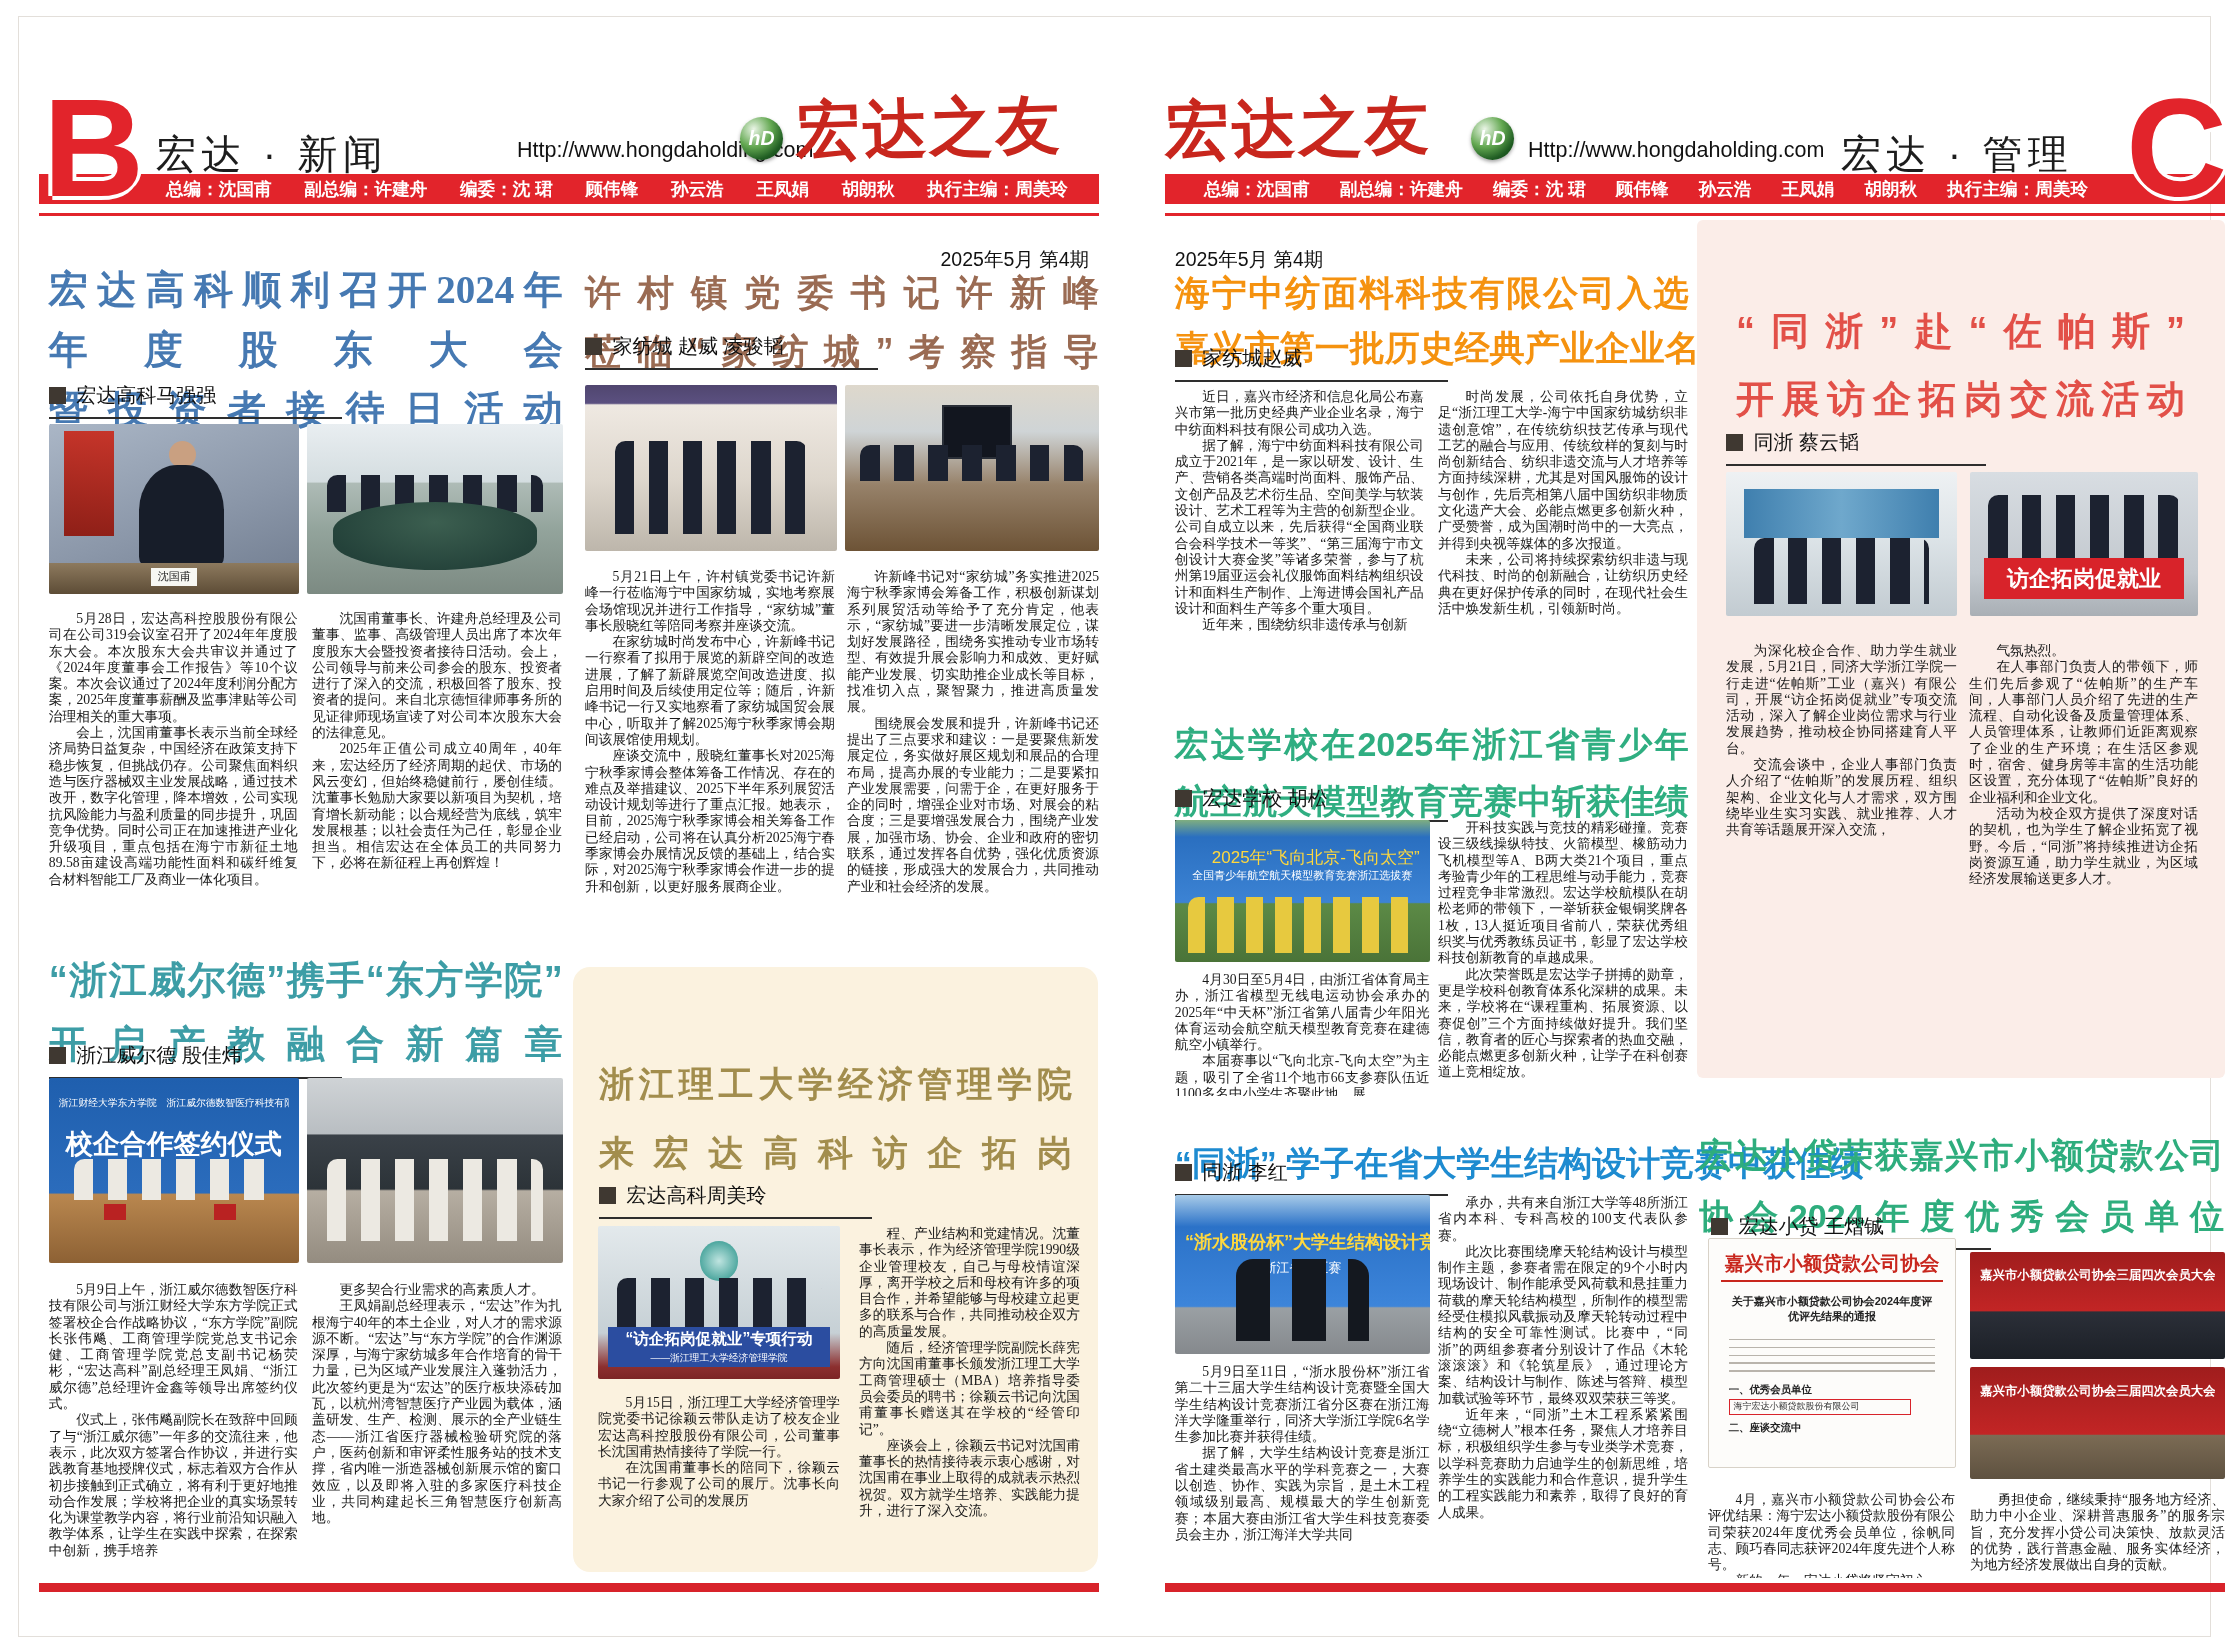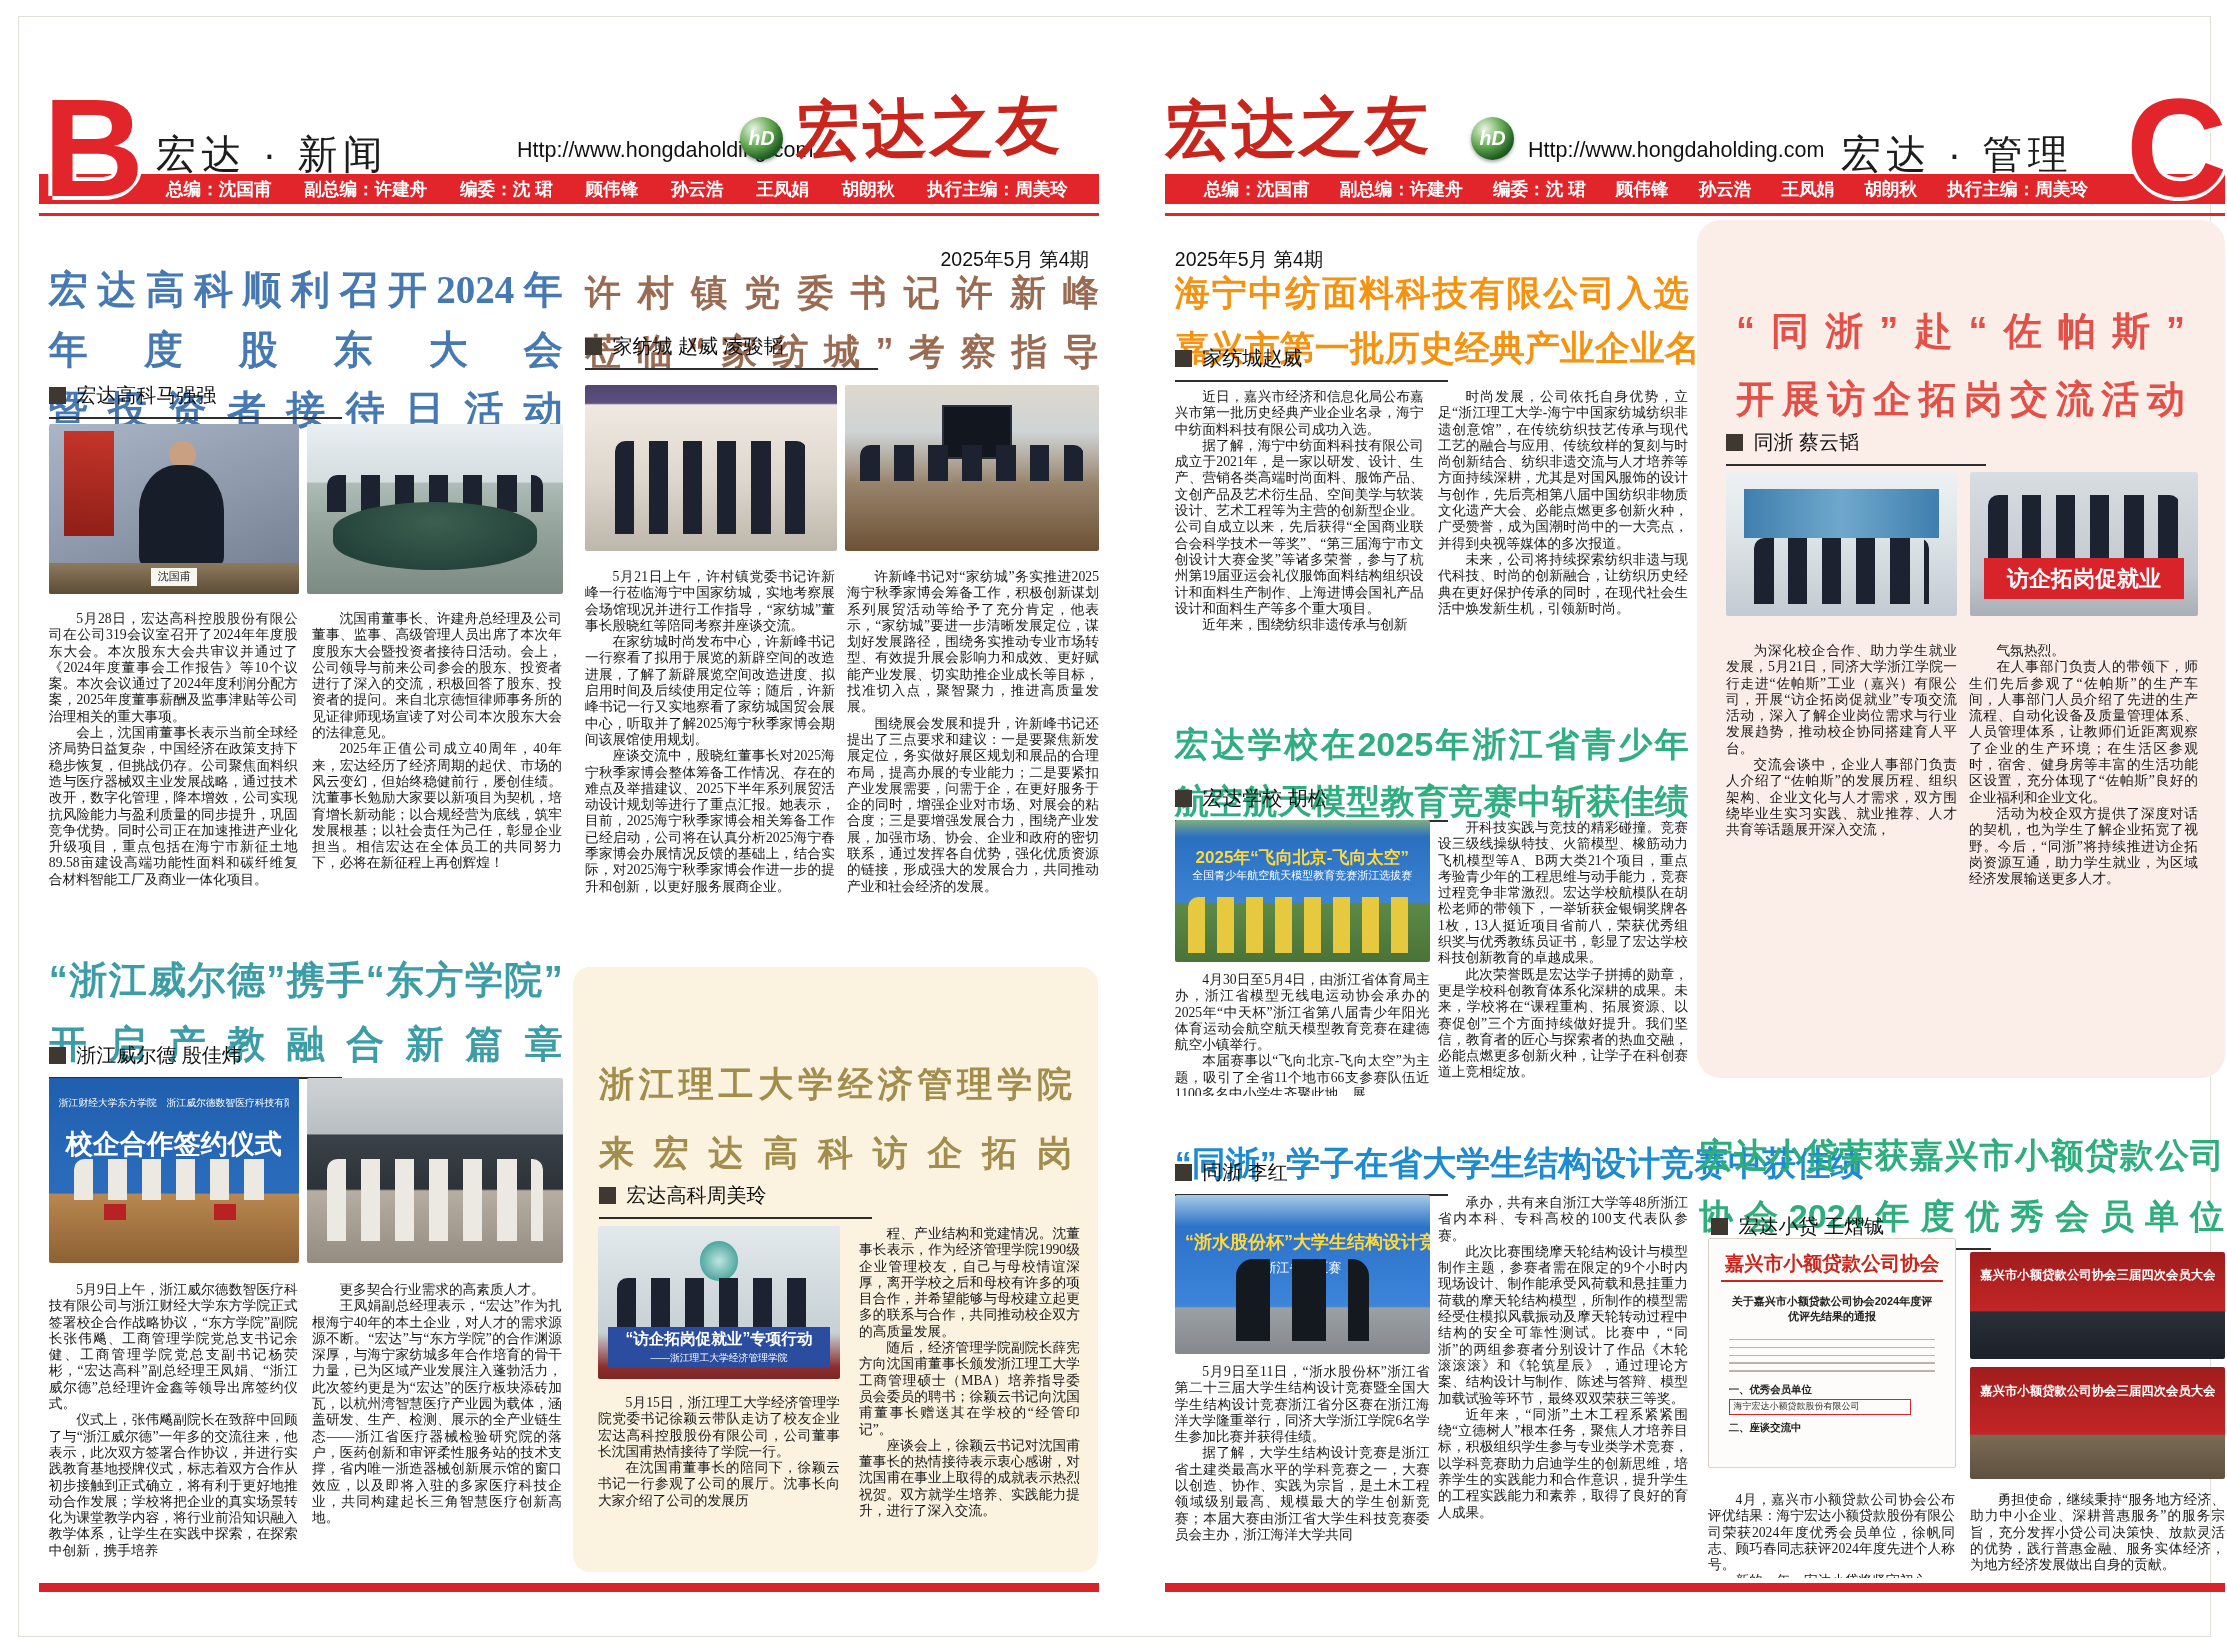--- a/index.html
+++ b/index.html
@@ -56,21 +56,21 @@
   .byline .txt{font-size:20px;color:#111;white-space:nowrap;}
 
   .body-col{position:absolute;font-family:"Liberation Serif",serif;font-size:13.7px;line-height:16.3px;
             color:#181818;text-align:justify;overflow:hidden;}
   .body-col p{margin:0;text-indent:2em;}
 
   .red-rule{position:absolute;left:0;width:1060px;height:9px;background:#D8232A;}
 
   
   .cream-box{position:absolute;background:#FBF2DF;border-radius:17px;}
-  .pink-panel{position:absolute;background:#FBEDE8;border-radius:24px;}
+  .pink-panel{position:absolute;background:#FBEDE8;border-radius:6px;}
 
   
   .photo{position:absolute;overflow:hidden;border-radius:2px;}
   .photo > div{position:absolute;}
   .people{background:repeating-linear-gradient(90deg,#1c2230 0 19.5px,transparent 19.5px 34px);
           border-radius:10.4px 10.4px 0 0;}
   .people.light{background:repeating-linear-gradient(90deg,#ece9e2 0 19.5px,transparent 19.5px 34px);}
   .people.yellow{background:repeating-linear-gradient(90deg,#e7c93f 0 17px,transparent 17px 29px);}
 
   .ph-speaker{background:linear-gradient(160deg,#aab6c6,#8b97a9 55%,#6f7b8e);}
@@ -102,21 +102,21 @@
 
   .ph-banner{background:linear-gradient(180deg,#e3e9ec,#c6d0d5 70%,#8c2f2f 92%,#7c2525);}
   .ph-banner .mark{left:42%;top:10%;width:16%;height:26%;background:radial-gradient(circle,#bfe4e0,#4fa8a0 70%);border-radius:50%;}
   .ph-banner .ppl{left:8%;top:34%;width:84%;height:34%;}
   .ph-banner .strip{left:4%;bottom:8%;width:92%;height:26%;background:#2b4da0;color:#fff;
                     display:flex;flex-direction:column;align-items:center;justify-content:center;gap:2.6px;}
   .ph-banner .strip .b1{font-size:15.6px;font-weight:900;white-space:nowrap;}
   .ph-banner .strip .b2{font-size:9.8px;white-space:nowrap;}
 
   .ph-kids{background:linear-gradient(180deg,#7fae80 0%,#2a6fc0 12%,#3c83d4 58%,#5c8a46 59%,#4a7338);}
-  .ph-kids .b1{left:4%;top:18%;width:92%;text-align:center;color:#ffd83d;font-weight:700;font-size:17px;white-space:nowrap;}
+  .ph-kids .b1{left:4%;top:18%;width:92%;text-align:right;color:#ffd83d;font-weight:400;font-size:17px;white-space:nowrap;}
   .ph-kids .b2{left:4%;top:34%;width:92%;text-align:center;color:#fff;font-size:11px;white-space:nowrap;overflow:hidden;}
   .ph-kids .ppl{left:5%;bottom:6%;width:90%;height:40%;}
 
   .ph-struct{background:linear-gradient(180deg,#a8cbe8 0%,#2b72c8 20%,#3d85da 70%,#9aa0a4 71%,#85898d);}
   .ph-struct .b1{left:4%;top:22%;width:92%;text-align:center;color:#ffd83d;font-weight:900;font-size:18px;white-space:nowrap;}
   .ph-struct .b2{left:4%;top:40%;width:92%;text-align:center;color:#fff;font-size:13px;white-space:nowrap;}
   .ph-struct .ppl{left:24%;bottom:8%;width:52%;height:52%;background:repeating-linear-gradient(90deg,#14181f 0 34px,transparent 34px 56px);border-radius:17px 17px 0 0;}
 
   .ph-visit{background:linear-gradient(180deg,#eef1f3 0%,#dde4e8 45%,#c2cbd1);}
   .ph-visit .board{left:8%;top:12%;width:84%;height:34%;background:linear-gradient(90deg,#3f7fae,#6fa8cc 50%,#3f7fae);}

